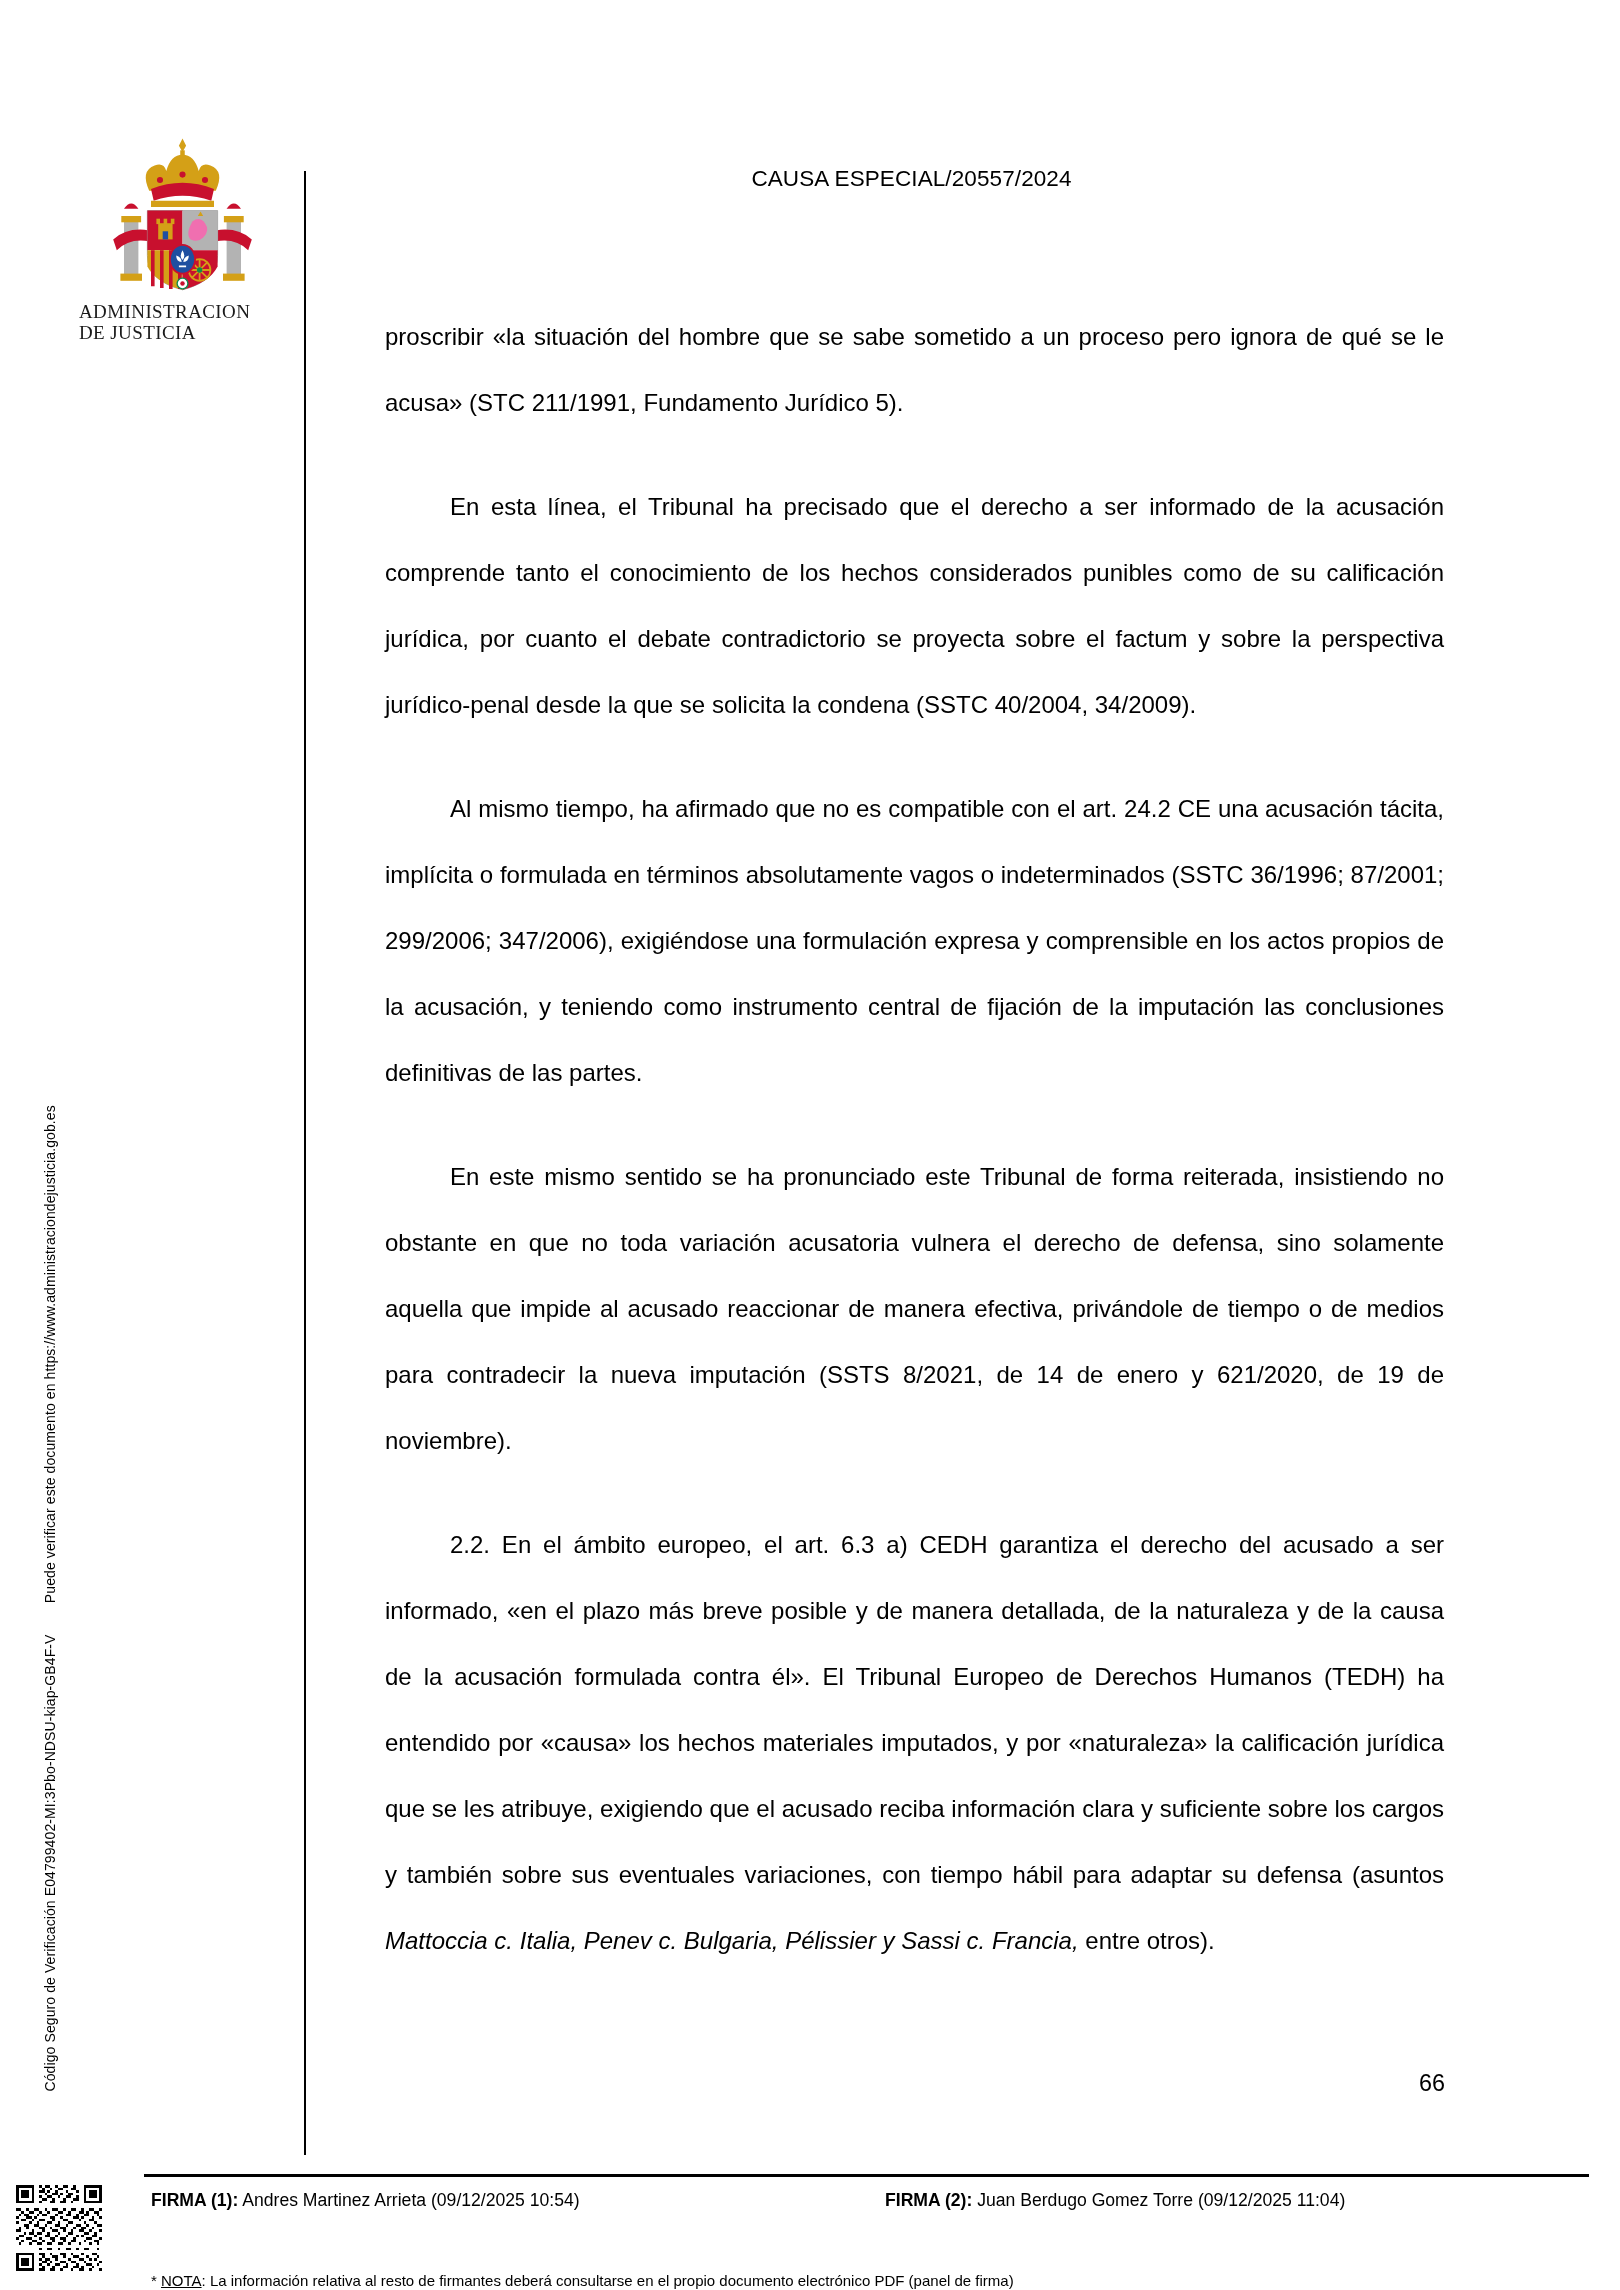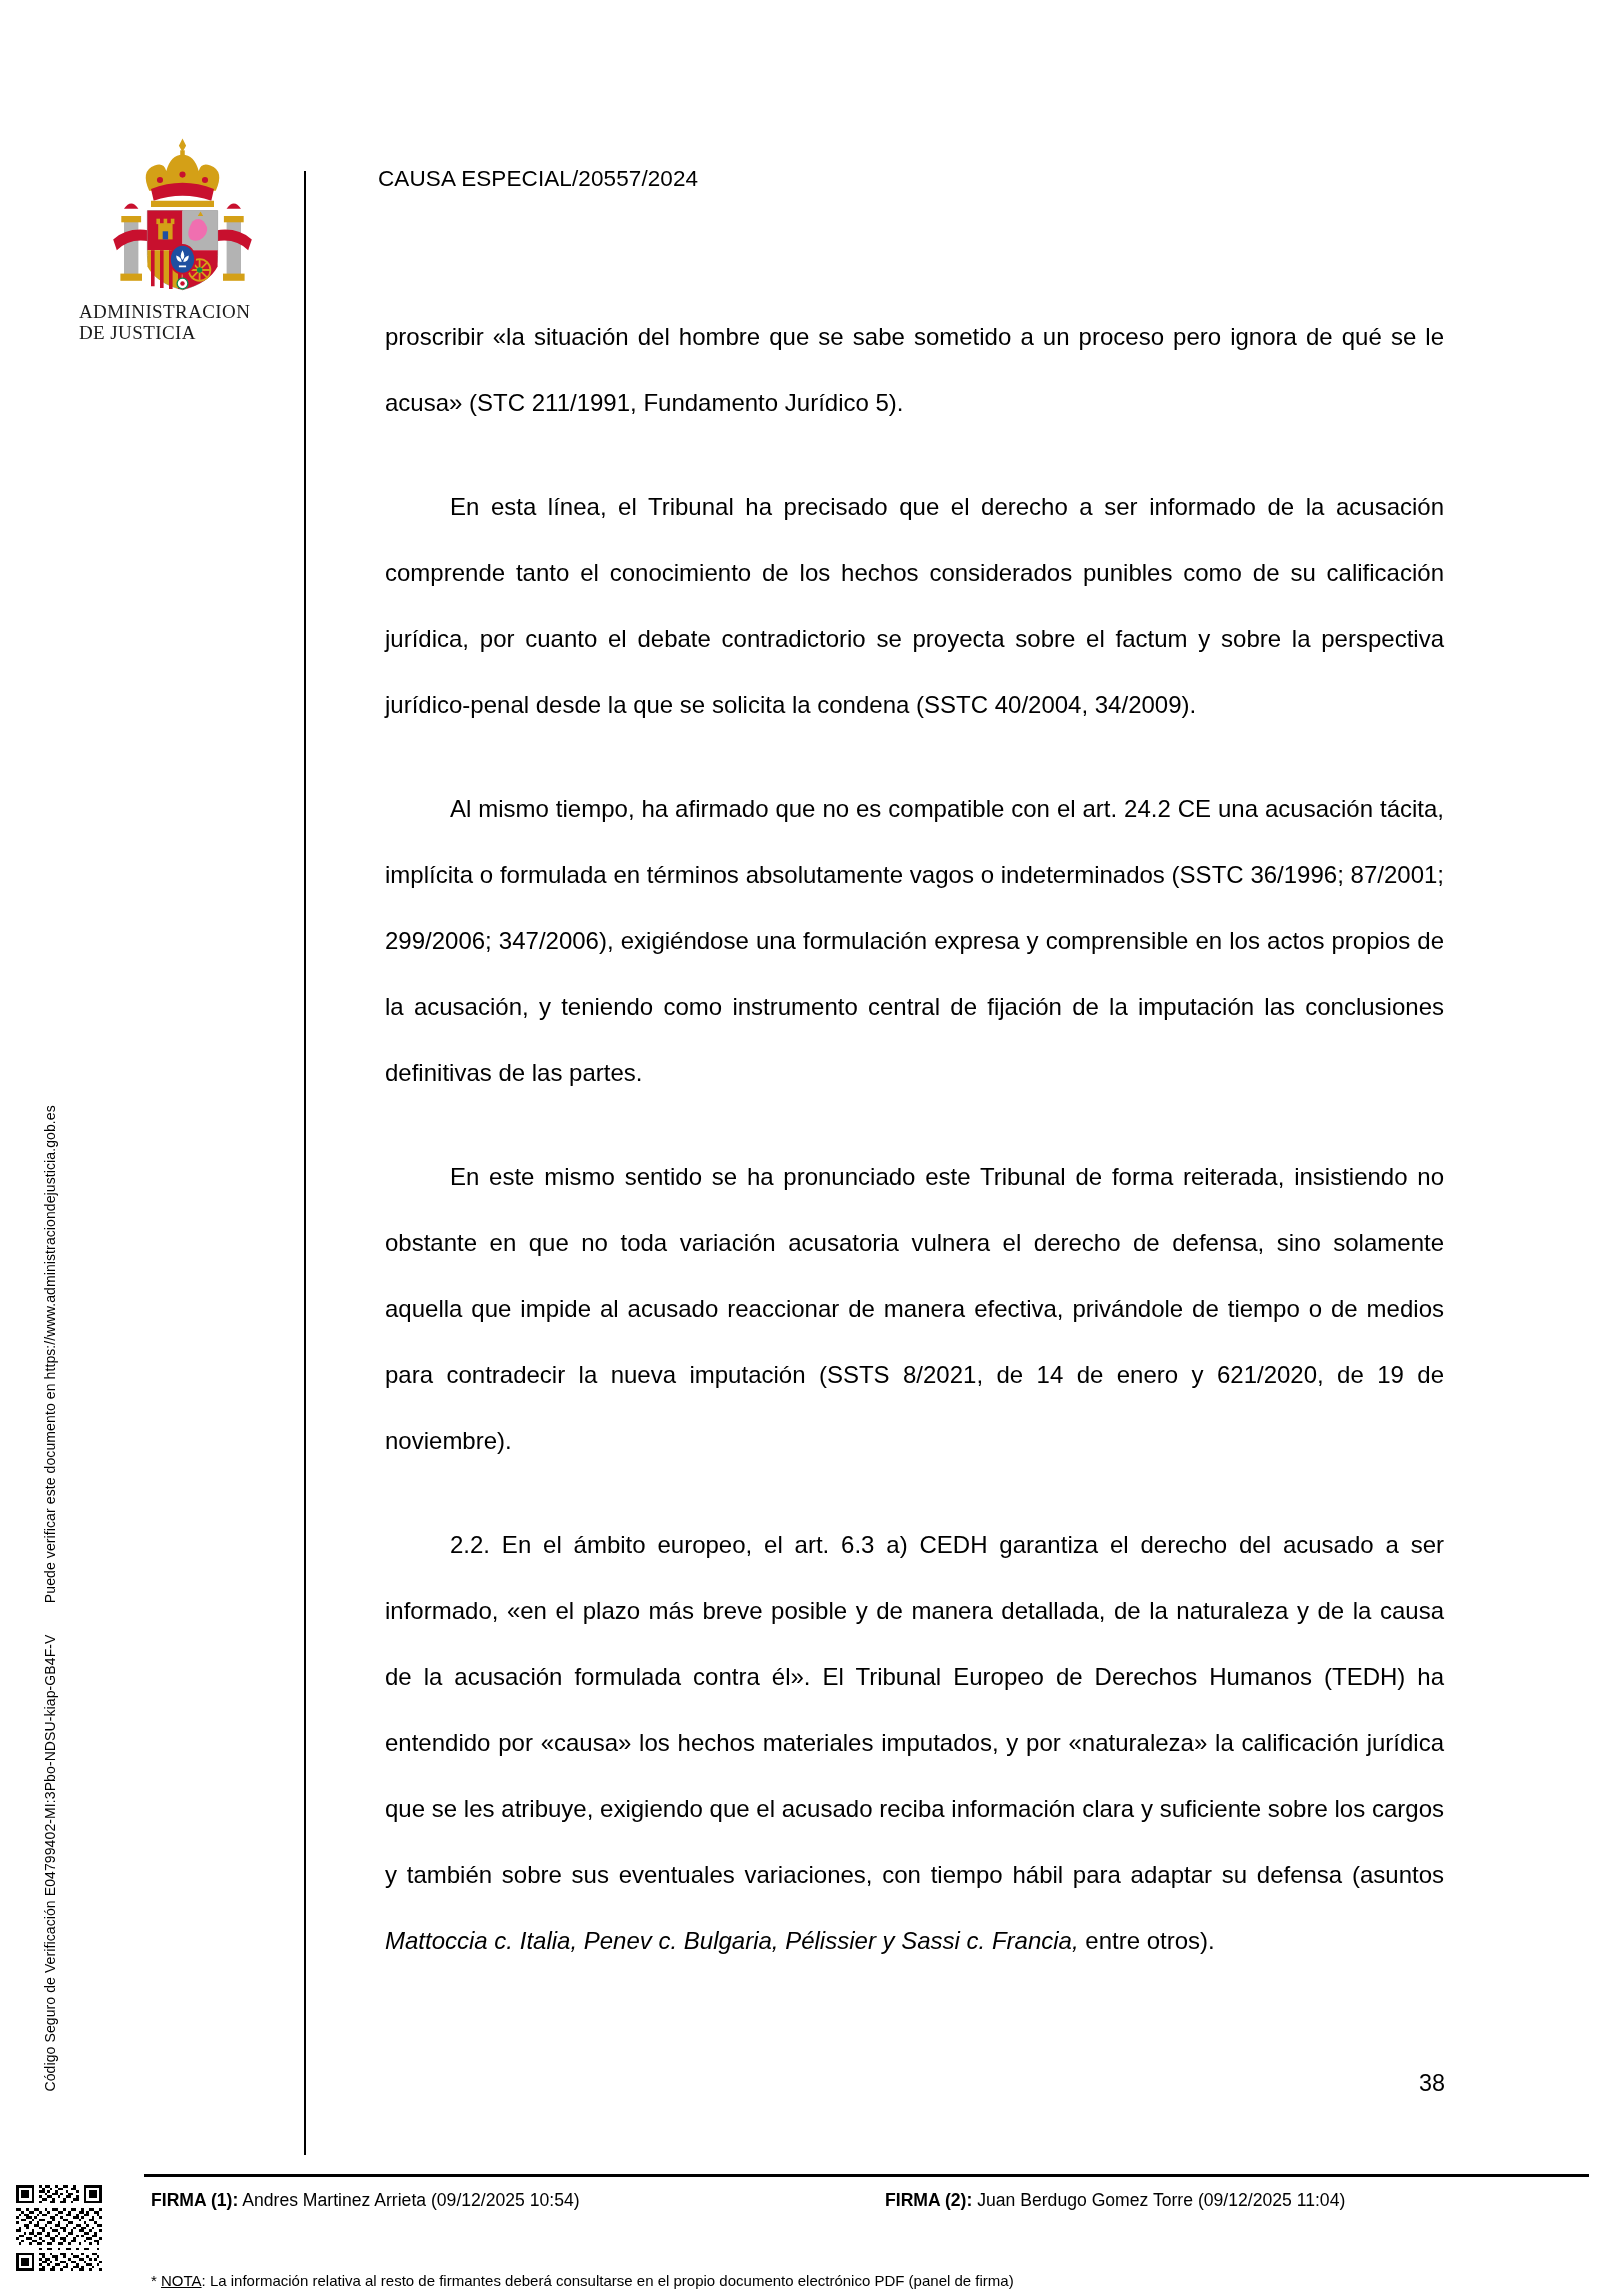--- a/index.html
+++ b/index.html
@@ -69,21 +69,21 @@
     height: 1984px;
     background: #000000;
   }
 
   
   .doc-header {
     position: absolute;
     left: 378px;
     top: 166px;
     width: 1067px;
-    text-align: left;
+    text-align: center;
     font-size: 22.5px;
     letter-spacing: 0.1px;
   }
 
   
   .body-col {
     position: absolute;
     left: 385px;
     top: 304px;
     width: 1059px;
@@ -248,21 +248,21 @@
   <div class="doc-header">CAUSA ESPECIAL/20557/2024</div>
 
   <div class="body-col">
     <p class="para">proscribir «la situación del hombre que se sabe sometido a un proceso pero ignora de qué se le acusa» (STC 211/1991, Fundamento Jurídico 5).</p>
     <p class="para indent">En esta línea, el Tribunal ha precisado que el derecho a ser informado de la acusación comprende tanto el conocimiento de los hechos considerados punibles como de su calificación jurídica, por cuanto el debate contradictorio se proyecta sobre el factum y sobre la perspectiva jurídico-penal desde la que se solicita la condena (SSTC 40/2004, 34/2009).</p>
     <p class="para indent">Al mismo tiempo, ha afirmado que no es compatible con el art. 24.2 CE una acusación tácita, implícita o formulada en términos absolutamente vagos o indeterminados (SSTC 36/1996; 87/2001; 299/2006; 347/2006), exigiéndose una formulación expresa y comprensible en los actos propios de la acusación, y teniendo como instrumento central de fijación de la imputación las conclusiones definitivas de las partes.</p>
     <p class="para indent">En este mismo sentido se ha pronunciado este Tribunal de forma reiterada, insistiendo no obstante en que no toda variación acusatoria vulnera el derecho de defensa, sino solamente aquella que impide al acusado reaccionar de manera efectiva, privándole de tiempo o de medios para contradecir la nueva imputación (SSTS 8/2021, de 14 de enero y 621/2020, de 19 de noviembre).</p>
     <p class="para indent"><span>2.2. En el ámbito europeo, el art. 6.3 a) CEDH garantiza el derecho del acusado a ser informado, «en el plazo más breve posible y de manera detallada, de la naturaleza y de la causa de la acusación formulada contra él». El Tribunal Europeo de Derechos Humanos (TEDH) ha entendido por «causa» los hechos materiales imputados, y por «naturaleza» la calificación jurídica que se les atribuye, exigiendo que el acusado reciba información clara y suficiente sobre los cargos y también sobre sus eventuales variaciones, con tiempo hábil para adaptar su defensa (asuntos </span><i>Mattoccia c. Italia, Penev c. Bulgaria, Pélissier y Sassi c. Francia,</i><span> entre otros).</span></p>
   </div>
 
-  <div class="page-number">38</div>
+  <div class="page-number">66</div>
 
   <div class="footer">
     <div class="footer-rule-top"></div>
 
     <span class="qr">
       <svg width="86" height="86" viewBox="0 0 33 33" aria-hidden="true" shape-rendering="crispEdges">
         <rect width="33" height="33" fill="#ffffff"></rect>
         <g fill="#000000">
           <rect x="0" y="0" width="7" height="7"></rect>
             <rect x="1" y="1" width="5" height="5" fill="#fff"></rect>

